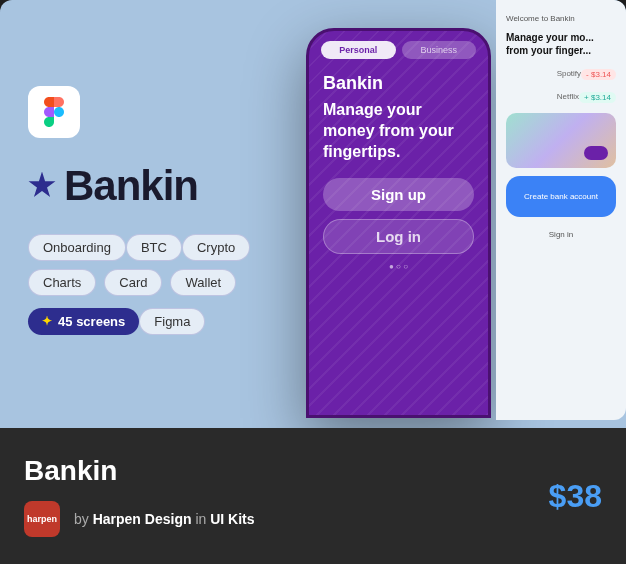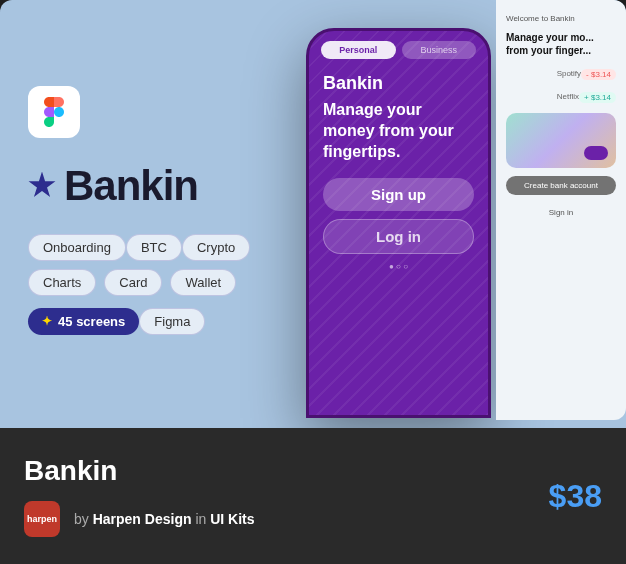--- a/index.html
+++ b/index.html
@@ -304,25 +304,25 @@
       position: absolute;
       right: 8px;
       bottom: 8px;
       width: 24px;
       height: 14px;
       background: #6b21a8;
       border-radius: 7px;
     }
 
     .rp-btn {
-      background: #737373;
+      background: #3b82f6;
       color: white;
       font-size: 8px;
       text-align: center;
-      padding: 5px 4px;
+      padding: 16px 4px;
       border-radius: 14px;
       font-weight: 500;
     }
 
     .rp-btn2 {
       background: transparent;
       color: #555;
       font-size: 8px;
       text-align: center;
       padding: 5px 4px;

